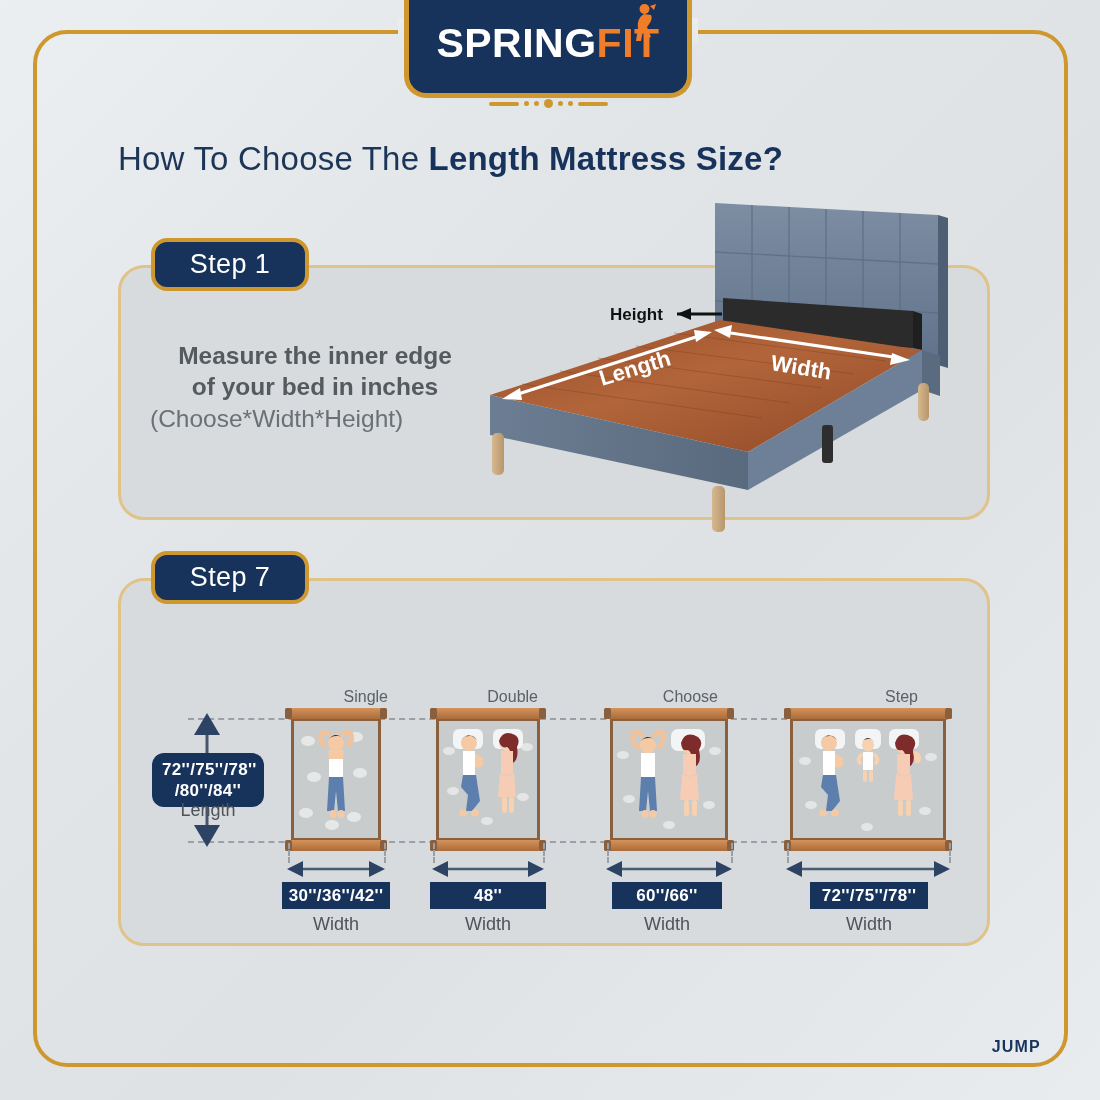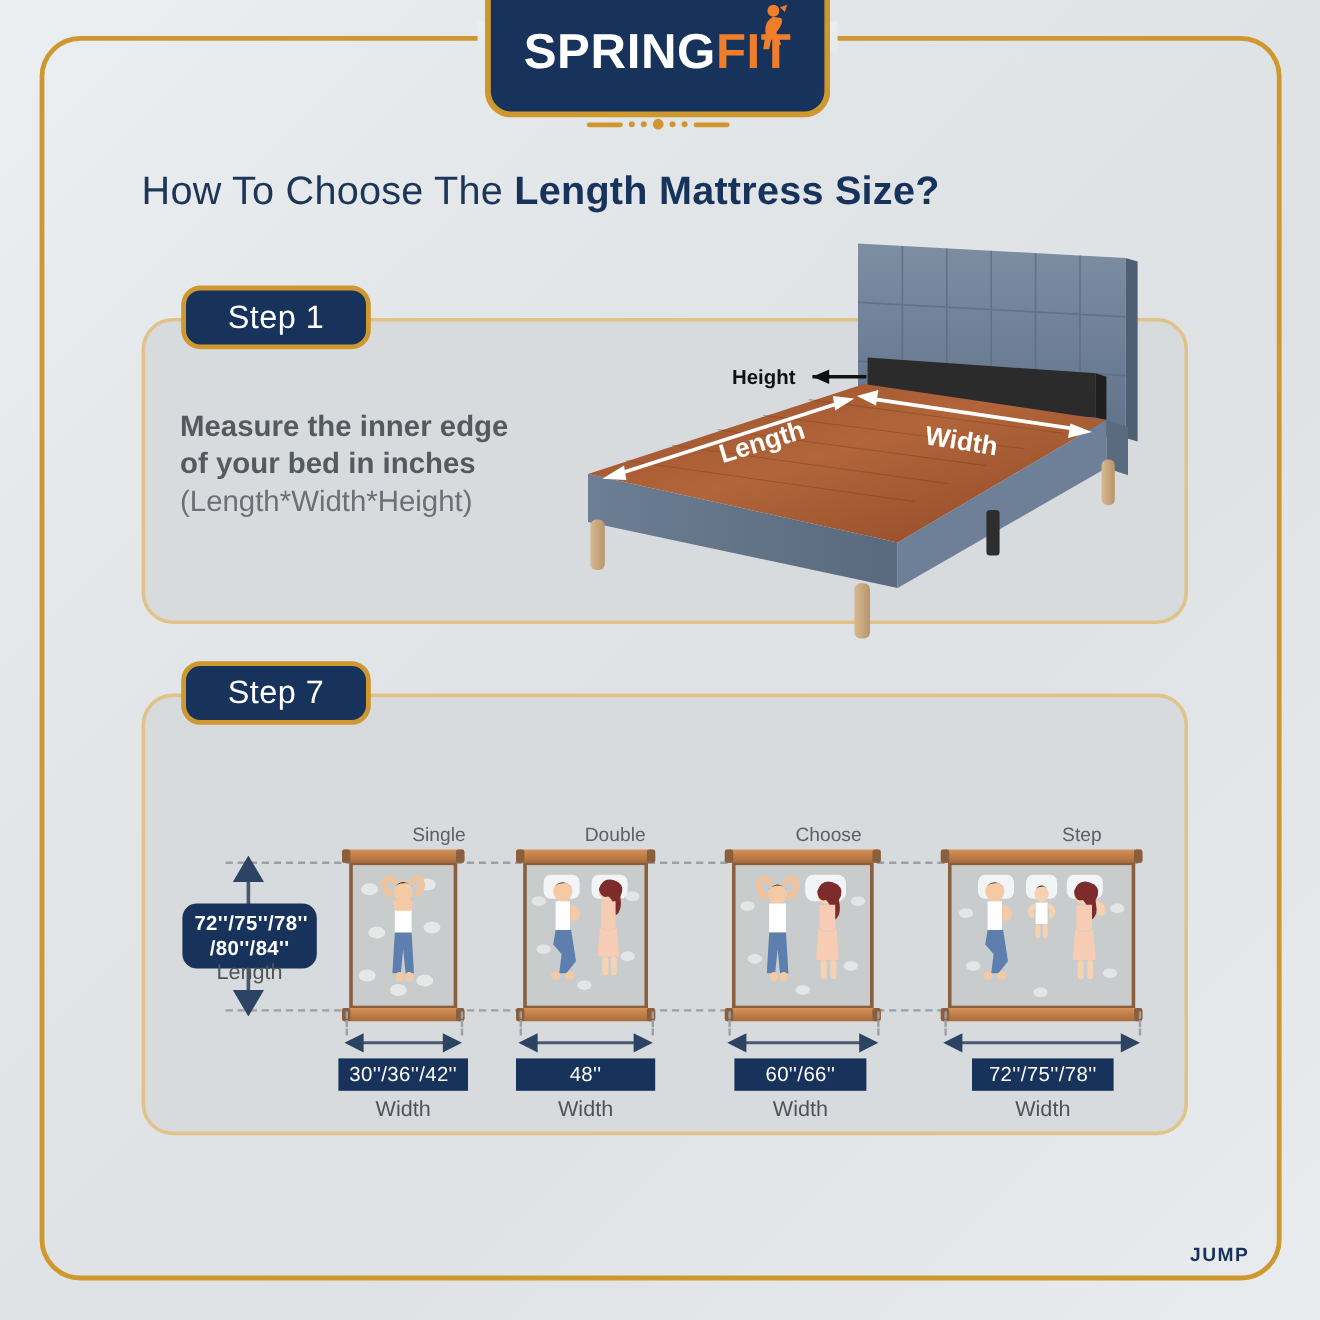--- a/index.html
+++ b/index.html
@@ -90,21 +90,21 @@
     color: #ffffff;
     font-size: 27px;
     display: flex; align-items: center; justify-content: center;
     letter-spacing: 0.4px;
   }
   #badge-step1 { left: 151px; top: 238px; width: 158px; height: 53px; }
   #badge-step2 { left: 151px; top: 551px; width: 158px; height: 53px; }
 
   
   .s1-text { position: absolute; left: 150px; top: 340px; width: 330px; }
-  .s1-line { font-size: 24.5px; color: #555a5e; font-weight: 700; line-height: 31px; }
+  .s1-line { font-size: 24.5px; color: #555a5e; font-weight: 700; line-height: 31px; text-align: center; }
   .s1-sub  { font-size: 24.5px; color: #6b7075; font-weight: 400; line-height: 34px; }
 
   
   .bed-area { position: absolute; left: 470px; top: 190px; width: 520px; height: 345px; }
 
   
   .diagram { position: absolute; left: 118px; top: 578px; width: 872px; height: 368px; }
 
   .size-label {
     position: absolute; font-size: 16px; color: #5b6166; text-align: right;
@@ -143,21 +143,21 @@
     position: absolute;
     background: #17335c; color: #fff; border-radius: 12px;
     font-size: 17px; font-weight: 700; text-align: center;
     padding: 6px 10px; line-height: 21px; letter-spacing: 0.3px;
   }
   .len-cap { position: absolute; font-size: 18px; color: #4f545a; text-align:center; }
 
   .wid-badge {
     position: absolute;
     background: #17335c; color: #fff;
-    font-size: 17px; font-weight: 400; text-align: center;
+    font-size: 17px; font-weight: 700; text-align: center;
     line-height: 27px; height: 27px; letter-spacing: 0.3px;
   }
   .wid-cap { position: absolute; font-size: 18px; color: #4f545a; text-align:center; }
 
   
   .footer-note {
     position: absolute; left: 118px; top: 972px;
     font-size: 25px; color: #63686d; white-space: nowrap;
   }
   .proactiv {
@@ -205,21 +205,21 @@
   <div class="headline">
     <span>How To Choose The </span><b>Length Mattress Size?</b>
   </div>
 
   <div class="card" id="card-step1"></div>
   <div class="step-badge" id="badge-step1">Step 1</div>
 
   <div class="s1-text">
     <div class="s1-line">Measure the inner edge</div>
     <div class="s1-line">of your bed in inches</div>
-    <div class="s1-sub">(Length*Width*Height)</div>
+    <div class="s1-sub">(Choose*Width*Height)</div>
   </div>
 
   <div class="bed-area">
     <svg width="520" height="345" viewBox="0 0 520 345">
       <defs>
         <linearGradient id="fabric" x1="0" y1="0" x2="0" y2="1">
           <stop offset="0%" stop-color="#7d8ea3"></stop>
           <stop offset="100%" stop-color="#60728a"></stop>
         </linearGradient>
         <linearGradient id="fabricSide" x1="0" y1="0" x2="1" y2="0">

